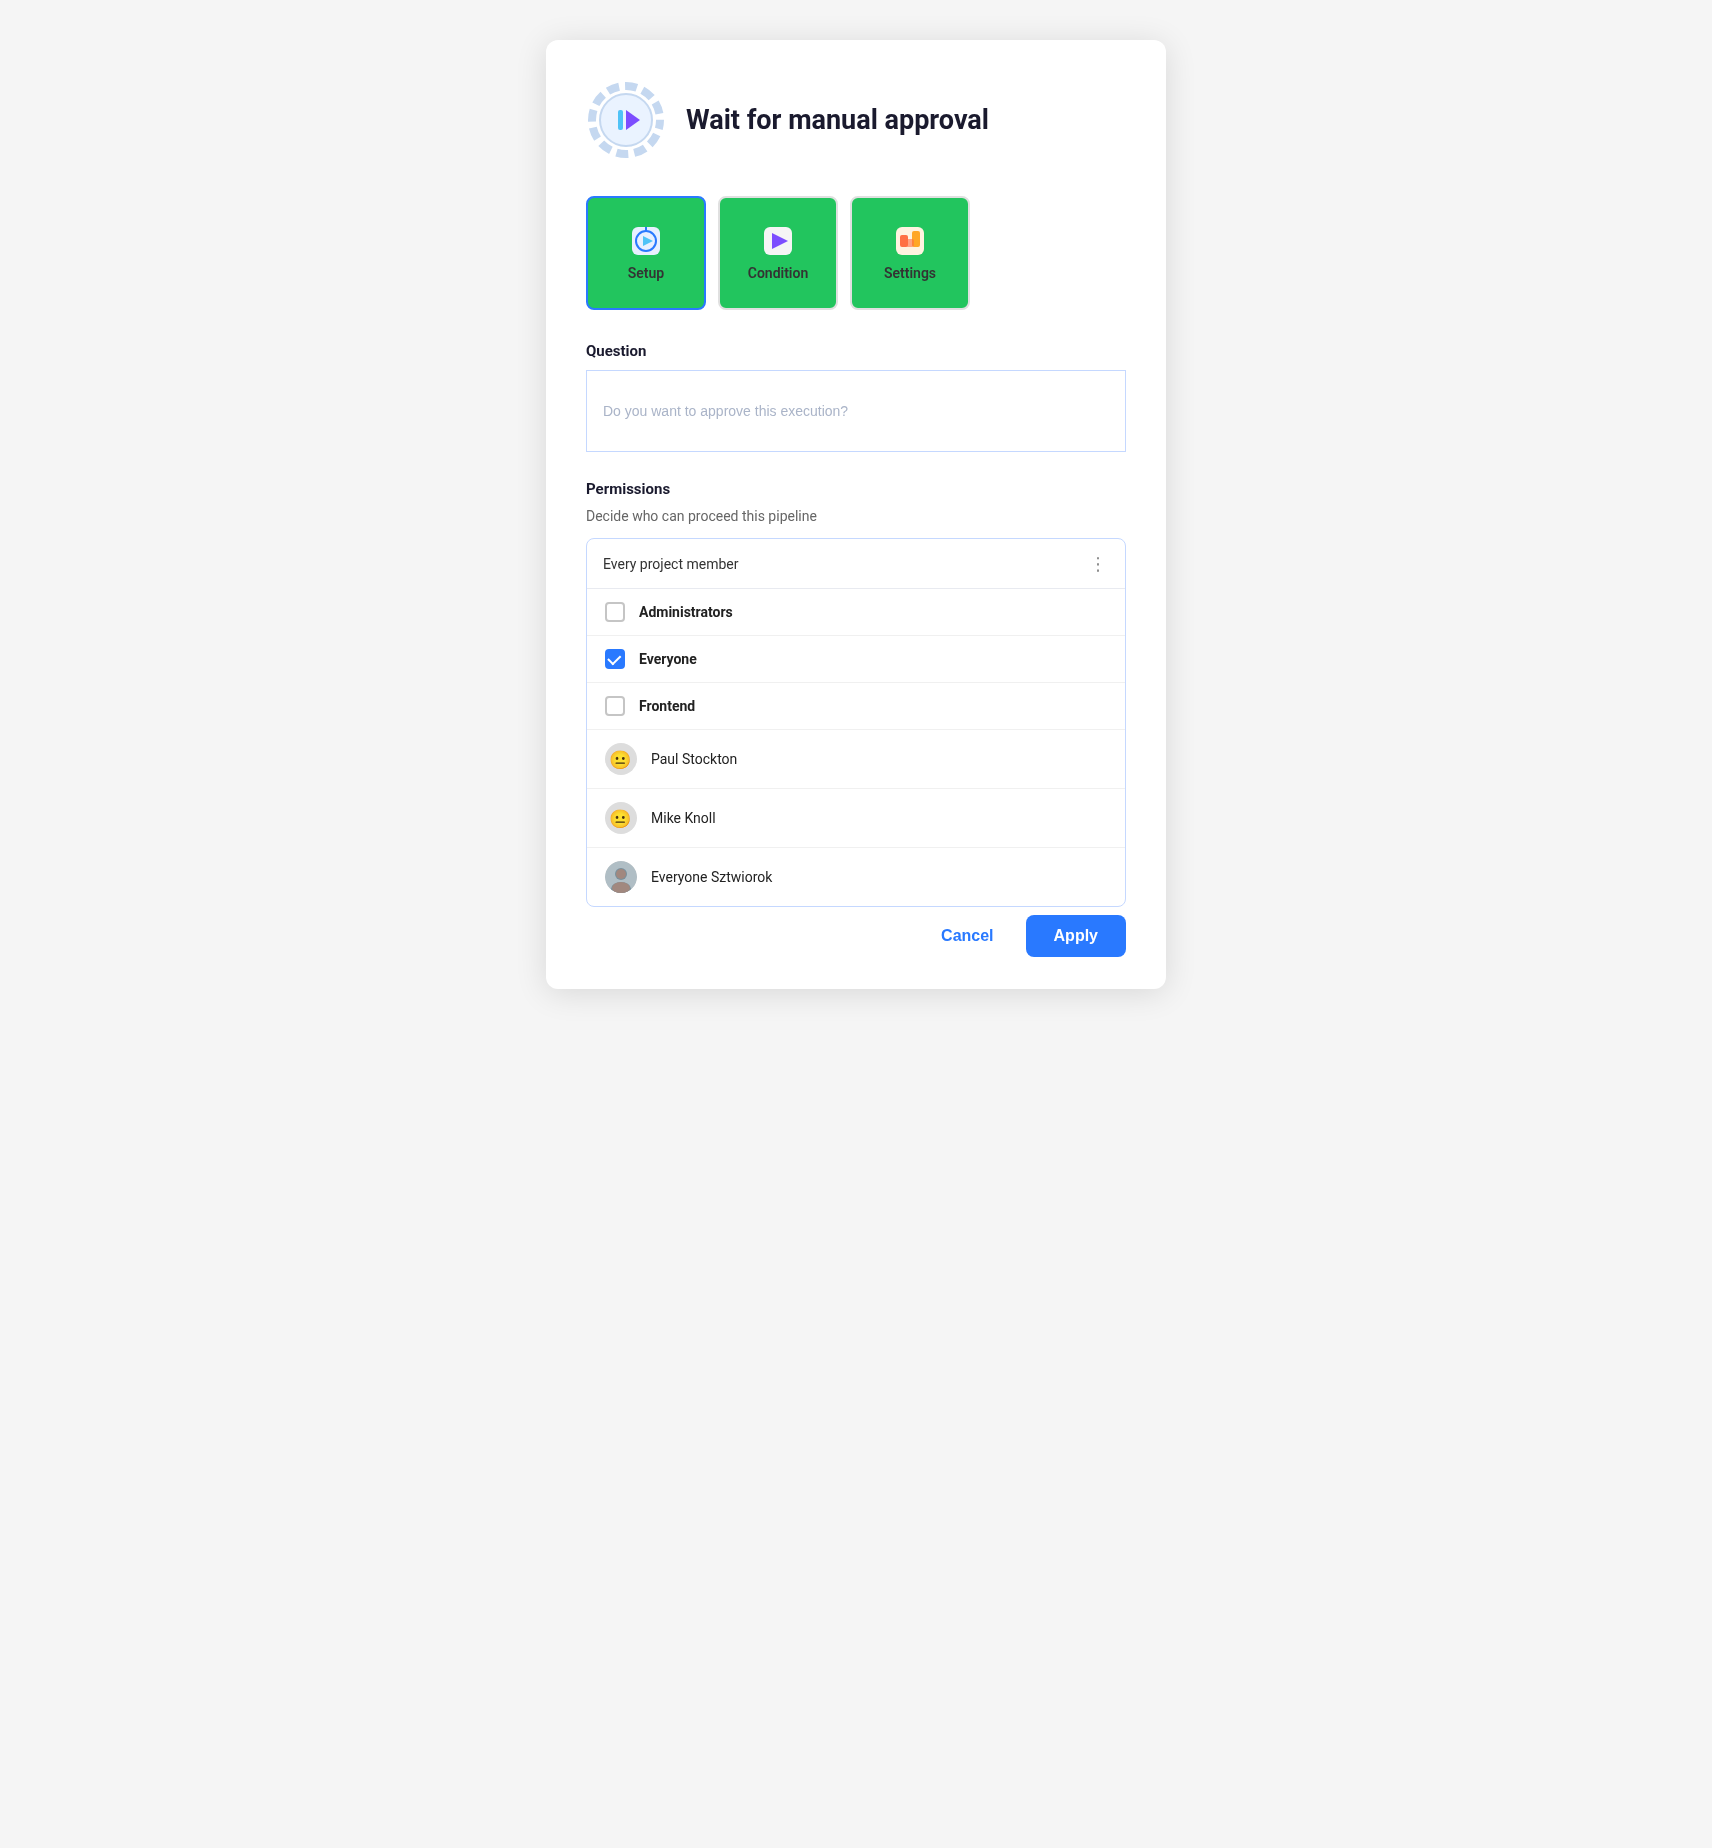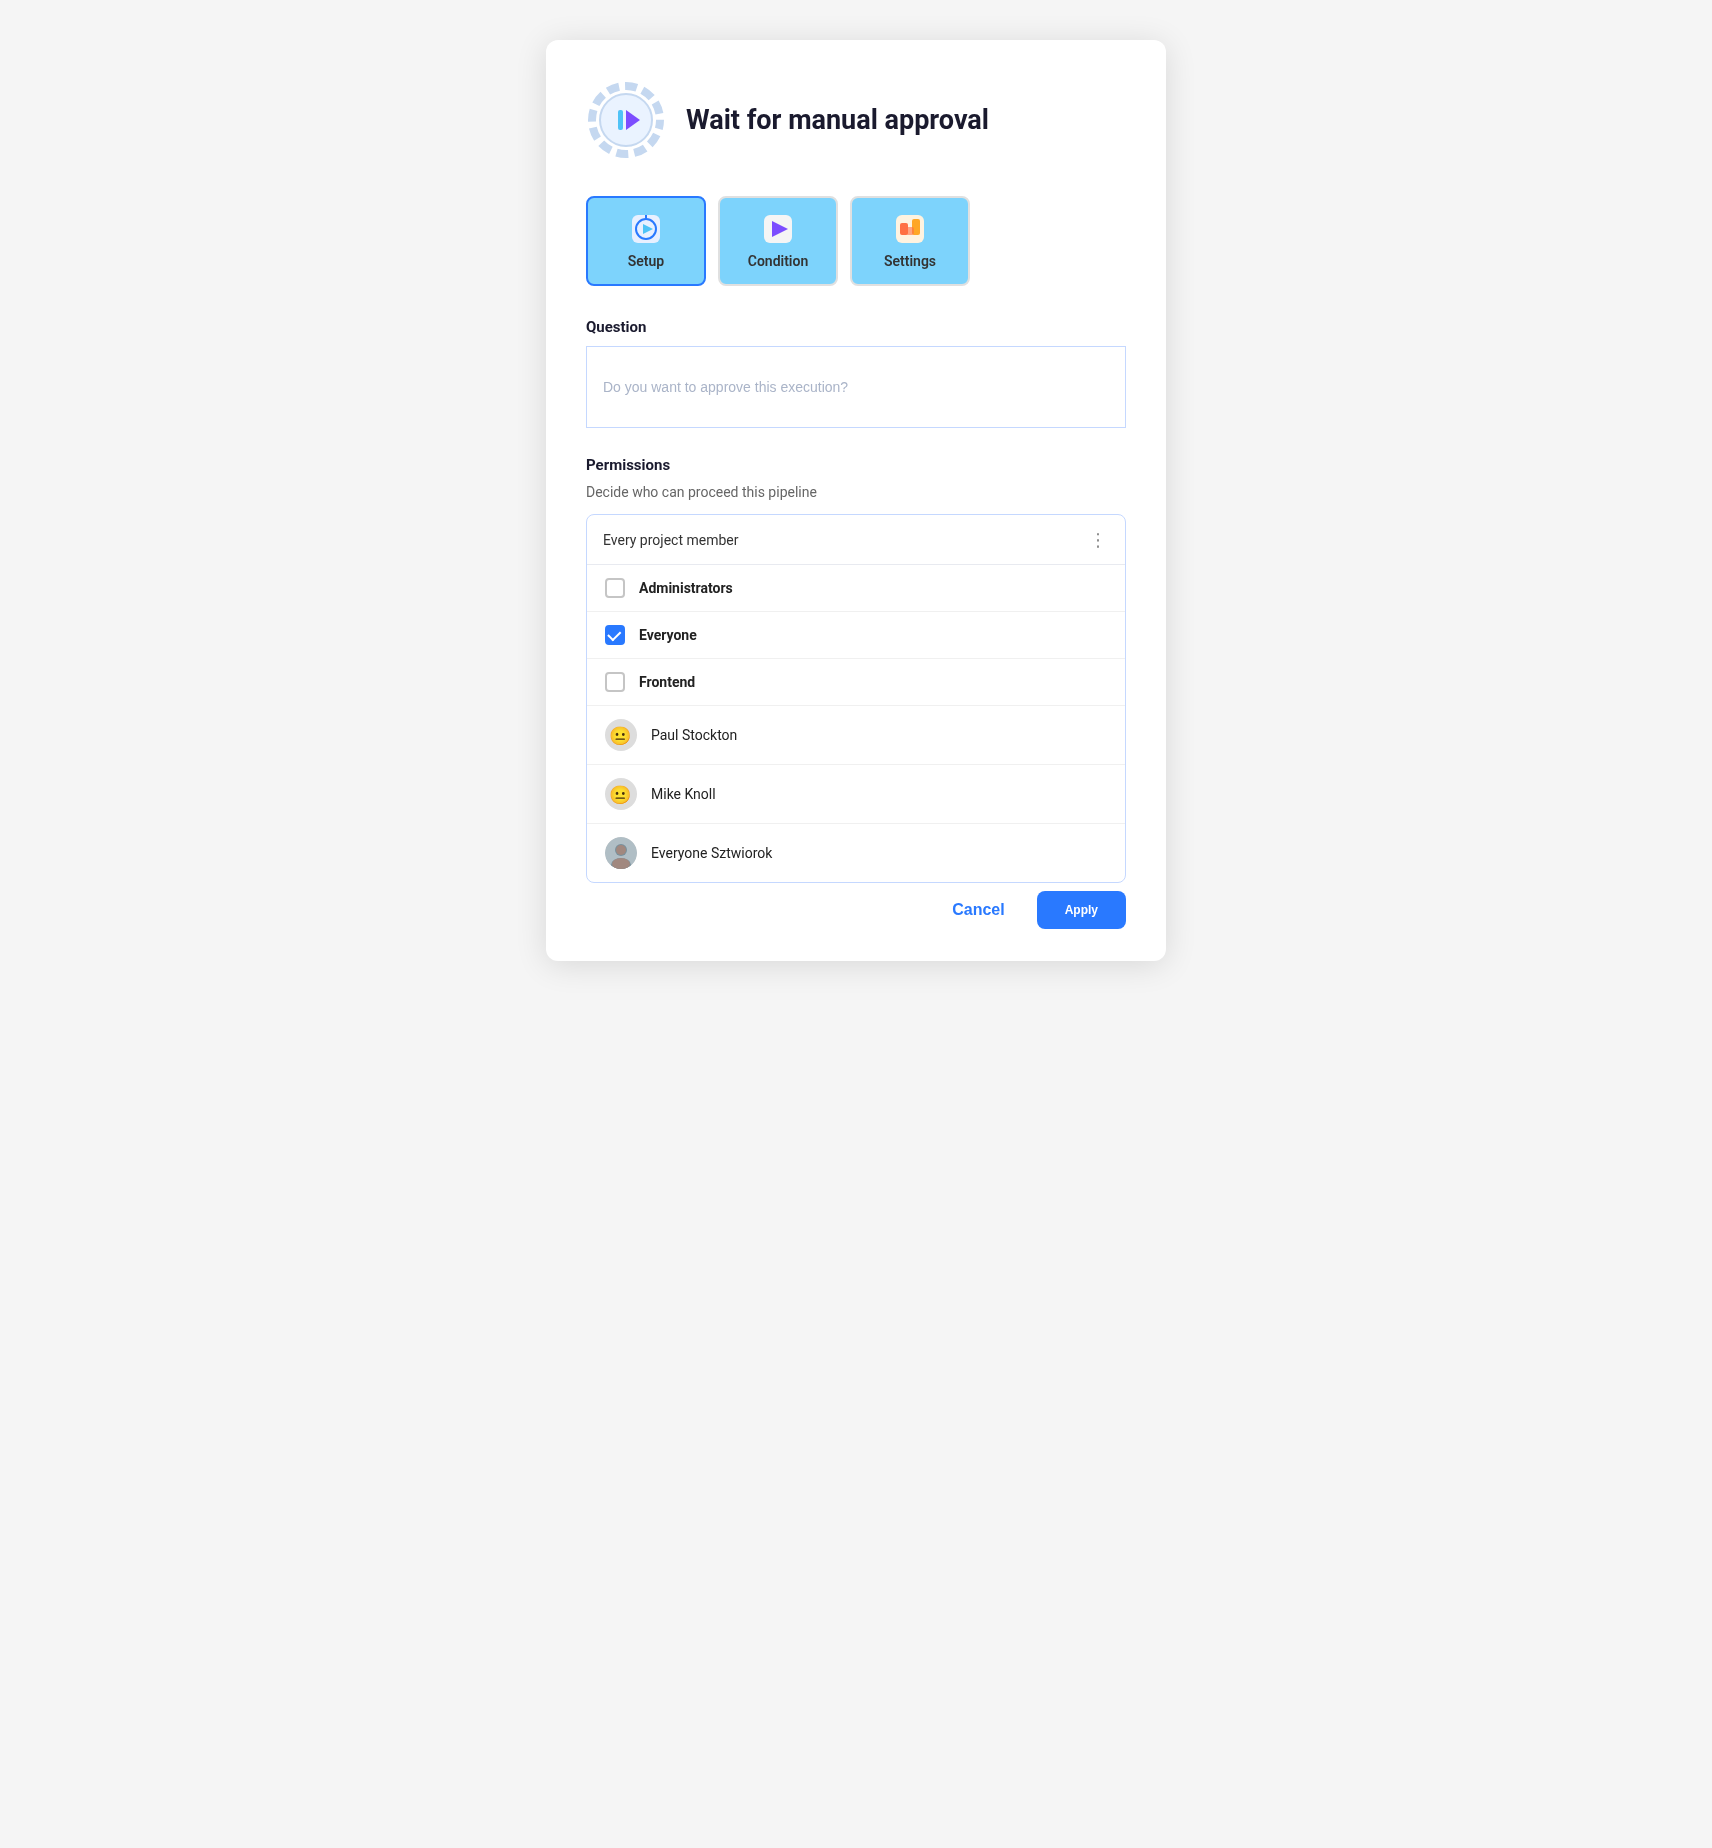--- a/index.html
+++ b/index.html
@@ -46,25 +46,25 @@
       gap: 12px;
       margin-bottom: 32px;
     }
     .tab {
       display: flex;
       flex-direction: column;
       align-items: center;
       justify-content: center;
       gap: 8px;
       width: 120px;
-      height: 90px;
+      height: 114px;
       border-radius: 8px;
       border: 2px solid #e0e0e0;
       cursor: pointer;
-      background: #7dd3fc;
+      background: #22c55e;
       transition: border-color 0.2s;
     }
     .tab.active {
       border-color: #2979ff;
       border-width: 2px;
     }
     .tab-label {
       font-size: 14px;
       font-weight: 600;
       color: #333;
@@ -176,21 +176,21 @@
       font-size: 16px;
       font-weight: 600;
       cursor: pointer;
       padding: 10px 16px;
     }
     .btn-apply {
       background: #2979ff;
       color: #fff;
       border: none;
       border-radius: 8px;
-      font-size: 12px;
+      font-size: 16px;
       font-weight: 700;
       padding: 12px 28px;
       cursor: pointer;
     }
     .dropdown-wrapper {
       border: 1.5px solid #c5d8ff;
       border-radius: 8px;
       overflow: visible;
     }
     .dropdown-trigger-inner {

